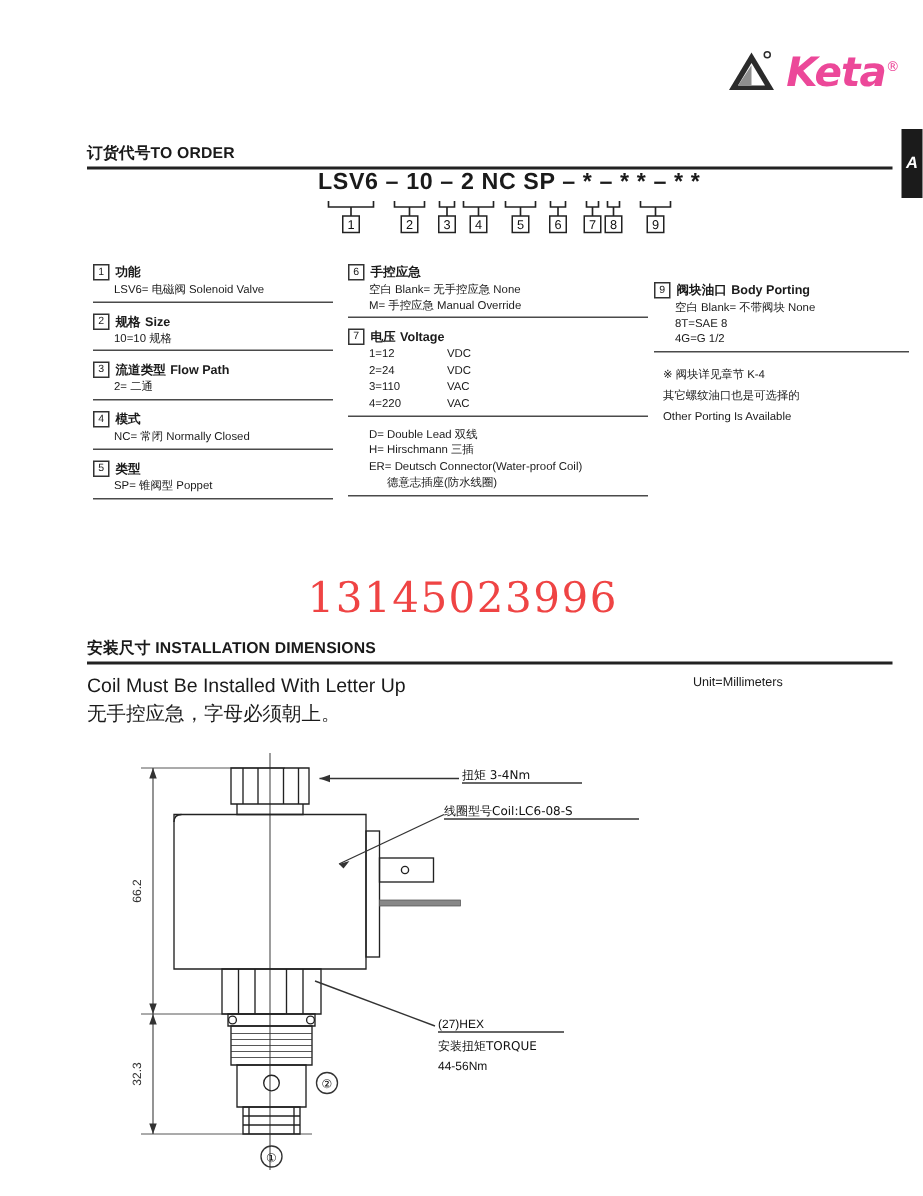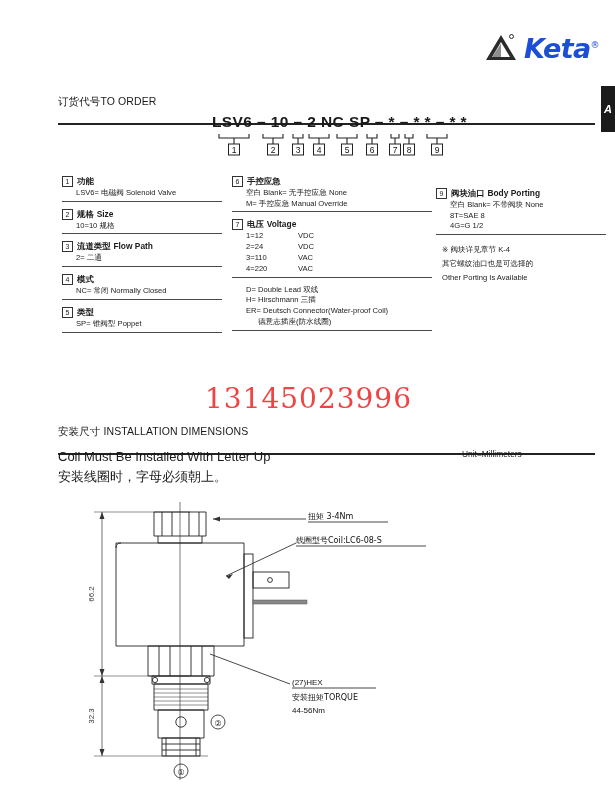--- a/index.html
+++ b/index.html
@@ -29,21 +29,21 @@
     align-items: center;
     gap: 5px;
   }
   .logo-mark { width: 34px; height: 30px; display: block; }
   .logo-text {
     font-family: "DejaVu Sans", sans-serif;
     font-size: 27px;
     font-weight: bold;
     font-style: italic;
     letter-spacing: -0.6px;
-    color: #1d4ed8;
+    color: #ec4899;
     line-height: 1;
     text-align: right;
   }
   .logo-reg {
     font-size: 9px;
     vertical-align: super;
     font-style: normal;
     font-weight: normal;
   }
 
@@ -63,22 +63,22 @@
     align-items: center;
     justify-content: center;
   }
 
   
   .sec-head {
     position: absolute;
     left: 58px;
     right: 20px;
     font-size: 10.5px;
-    font-weight: normal;
-    padding-bottom: 14px;
+    font-weight: bold;
+    padding-bottom: 2px;
     border-bottom: 2.2px solid #222;
     letter-spacing: 0.1px;
   }
   .sec-head .cn { font-family: "DejaVu Sans", sans-serif; }
 
   
   .order-code {
     position: absolute;
     left: 212px;
     top: 113px;
@@ -341,21 +341,21 @@
 
   <div class="watermark">13145023996</div>
 
   <div class="sec-head" style="top:425px;">
     <span class="cn">安装尺寸</span>
     <span>INSTALLATION DIMENSIONS</span>
   </div>
 
   <div class="coil-note">
     <div>Coil Must Be Installed With Letter Up</div>
-    <div class="cn">安装线圈时，字母必须朝上。</div>
+    <div class="cn">无手控应急，字母必须朝上。</div>
   </div>
 
   <div class="unit-note">Unit=Millimeters</div>
 
   <div class="drawing">
     <svg width="420" height="300" viewBox="0 0 420 300">
       <g stroke="#222" fill="none" stroke-width="0.9">
 
         <g stroke="#444" stroke-width="0.6">
           <line x1="36" y1="24" x2="132" y2="24"></line>

